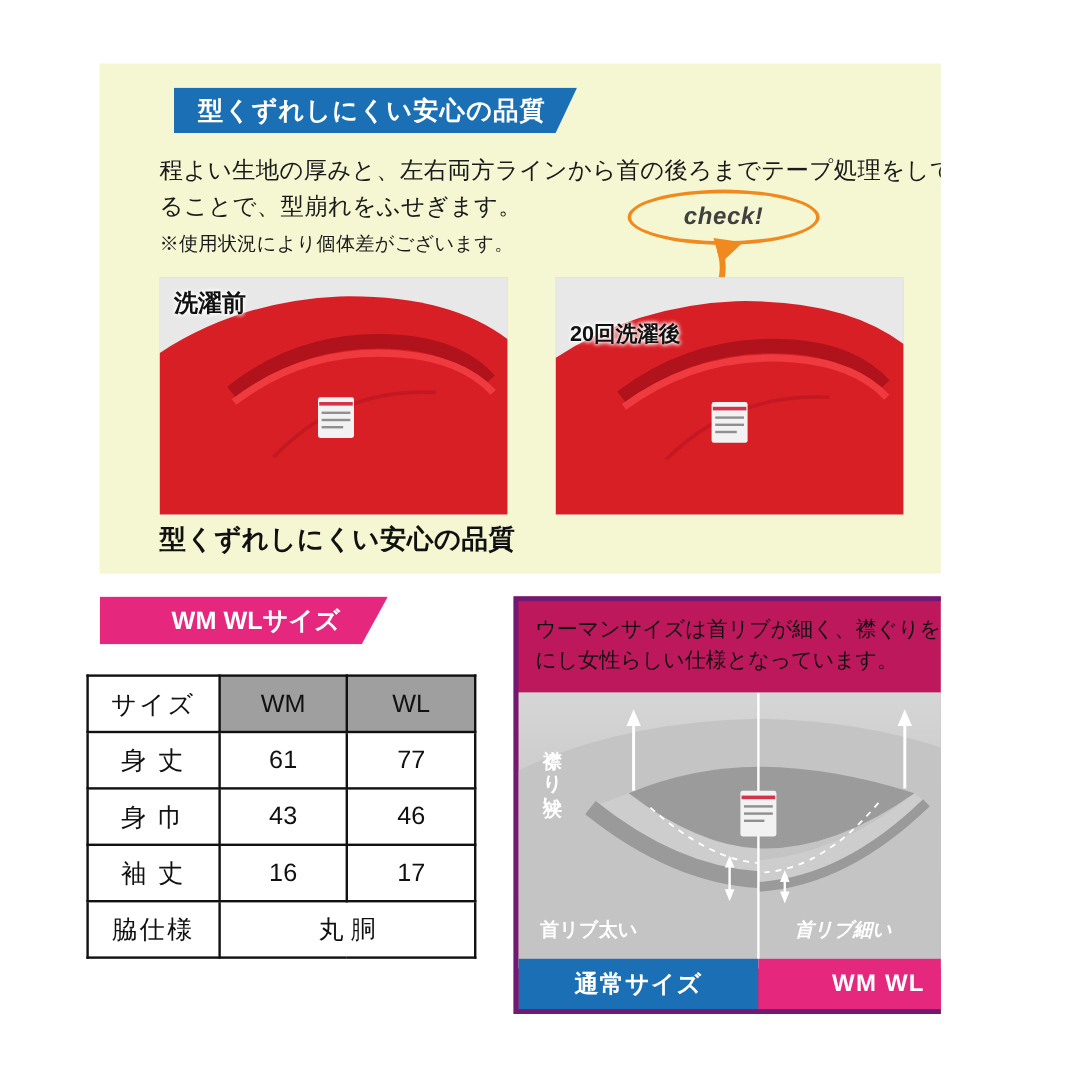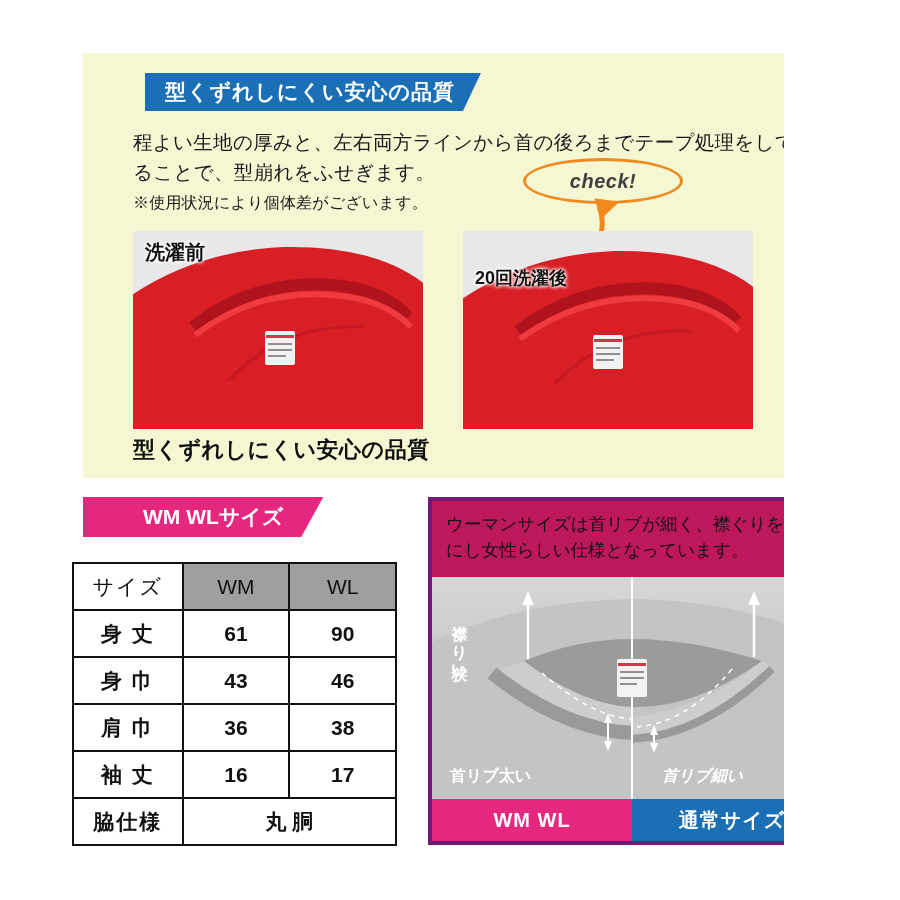--- a/index.html
+++ b/index.html
@@ -141,21 +141,21 @@
     width: 325px;
     border-collapse: collapse;
     background: #ffffff;
   }
   table.size-table th, table.size-table td {
     border: 2px solid #111111;
     text-align: center;
     font-size: 21px;
     color: #111111;
     height: 47px;
-    font-weight: bold;
+    font-weight: normal;
   }
   table.size-table thead th {
     background: #9f9f9f;
     font-weight: normal;
   }
   table.size-table th.row-head {
     background: #ffffff;
     width: 110px;
     letter-spacing: 2px;
   }
@@ -284,31 +284,26 @@
       <tr>
         <th class="row-head">サイズ</th>
         <th>WM</th>
         <th>WL</th>
       </tr>
     </thead>
     <tbody>
       <tr>
         <th class="row-head">身 丈</th>
         <td>61</td>
-        <td>90</td>
+        <td>77</td>
       </tr>
       <tr>
         <th class="row-head">身 巾</th>
         <td>43</td>
         <td>46</td>
-      </tr>
-      <tr>
-        <th class="row-head">肩 巾</th>
-        <td>36</td>
-        <td>38</td>
       </tr>
       <tr>
         <th class="row-head">袖 丈</th>
         <td>16</td>
         <td>17</td>
       </tr>
       <tr>
         <th class="row-head">脇仕様</th>
         <td colspan="2">丸 胴</td>
       </tr>
@@ -362,18 +357,18 @@
         <path d="M222 176 L218 166 L226 166 Z" fill="#ffffff"></path>
       </svg>
 
       <div class="neck-label vert" style="left:18px; top:36px;">襟ぐり狭い</div>
       <div class="neck-label vert" style="right:18px; top:36px;">襟ぐり広い</div>
       <div class="neck-label" style="left:18px; top:190px;">首リブ太い</div>
       <div class="neck-label" style="left:230px; top:190px;font-style:italic;">首リブ細い</div>
     </div>
 
     <div class="bottom-tabs">
+      <div class="tab tab-normal">通常サイズ</div>
       <div class="tab tab-wm">WM WL</div>
-      <div class="tab tab-normal">通常サイズ</div>
     </div>
   </div>
 
 </div>
 
 </body></html>

